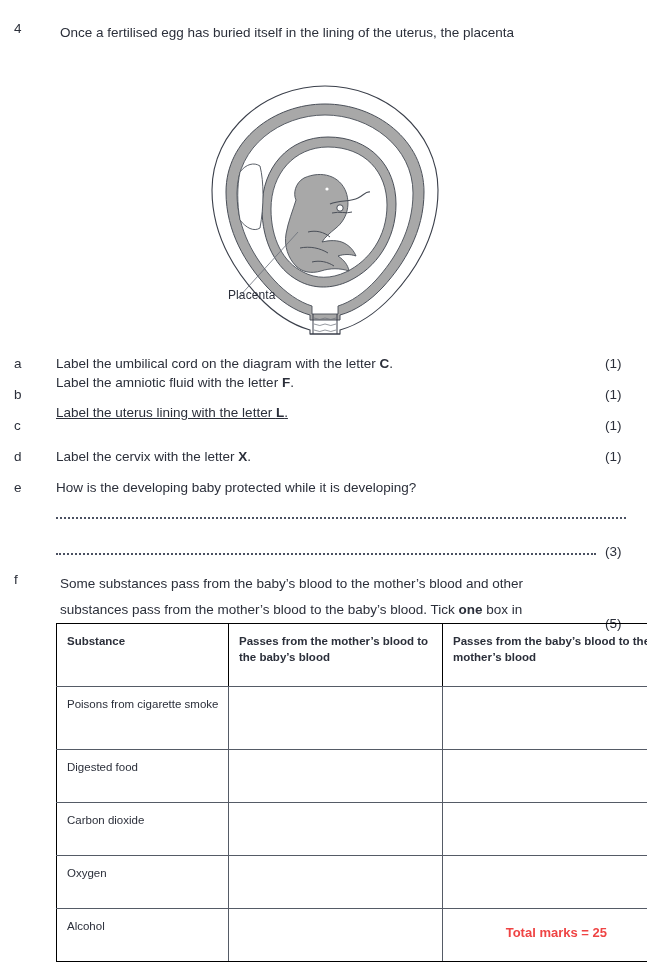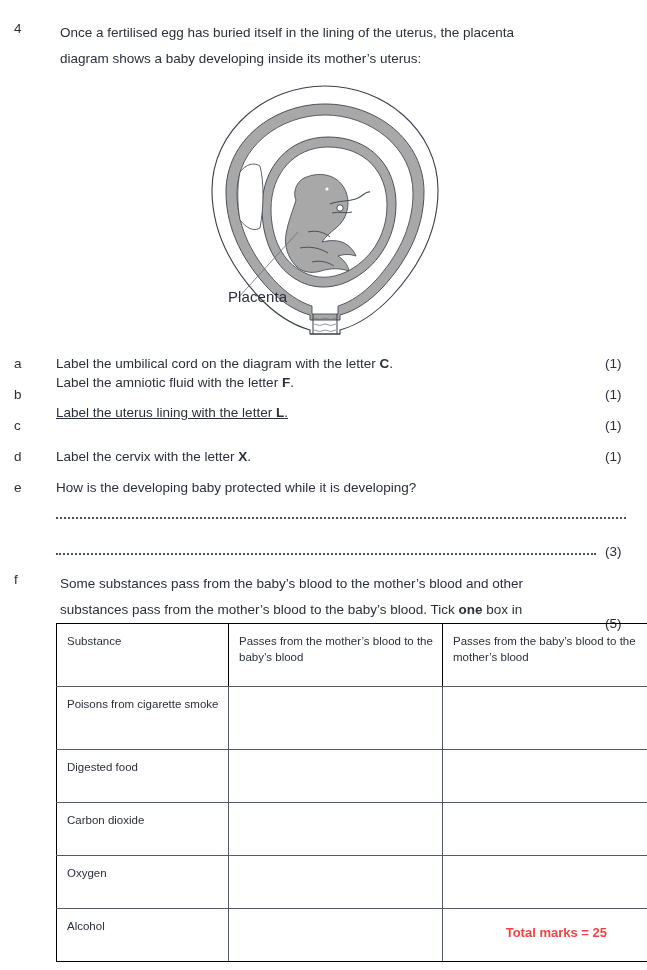--- a/index.html
+++ b/index.html
@@ -63,21 +63,21 @@
     width: 290px;
     height: 255px;
   }
   .diagram svg {
     display: block;
   }
   .placenta-label {
     position: absolute;
     left: 228px;
     top: 288px;
-    font-size: 15px;
+    font-size: 12px;
     color: #2b2f3a;
     letter-spacing: .1px;
   }
 
   
   .tbl {
     position: absolute;
     left: 56px;
     top: 623px;
     width: 549px;
@@ -86,21 +86,21 @@
   }
   .tbl th, .tbl td {
     border: 1px solid #000000;
     vertical-align: top;
     padding: 9px 9px 9px 10px;
     font-size: 11.5px;
     line-height: 16px;
     text-align: left;
   }
   .tbl th {
-    font-weight: normal;
+    font-weight: bold;
     height: 44px;
     border-bottom-color: #555b66;
   }
   .tbl td {
     font-weight: normal;
     border-color: #555b66;
   }
   .tbl td.first,
   .tbl th.first {
     border-left-color: #000000;
@@ -131,21 +131,20 @@
   }
 </style>
 </head>
 <body>
 
 <div class="page">
 
   <div class="qnum" style="top:18px;">4</div>
   <div class="qbody stem" style="top:18px;">
     <p>Once a fertilised egg has buried itself in the lining of the uterus, the placenta</p>
-    <p>diagram shows a baby developing inside its mother’s uterus:</p>
   </div>
 
   <div class="diagram">
     <svg width="290" height="255" viewBox="0 0 290 255" xmlns="http://www.w3.org/2000/svg">
 
       <path d="M145 4
                C 204 4 258 48 258 108
                C 258 152 236 188 212 214
                C 196 231 178 243 160 248
                L 160 252 L 130 252 L 130 248

